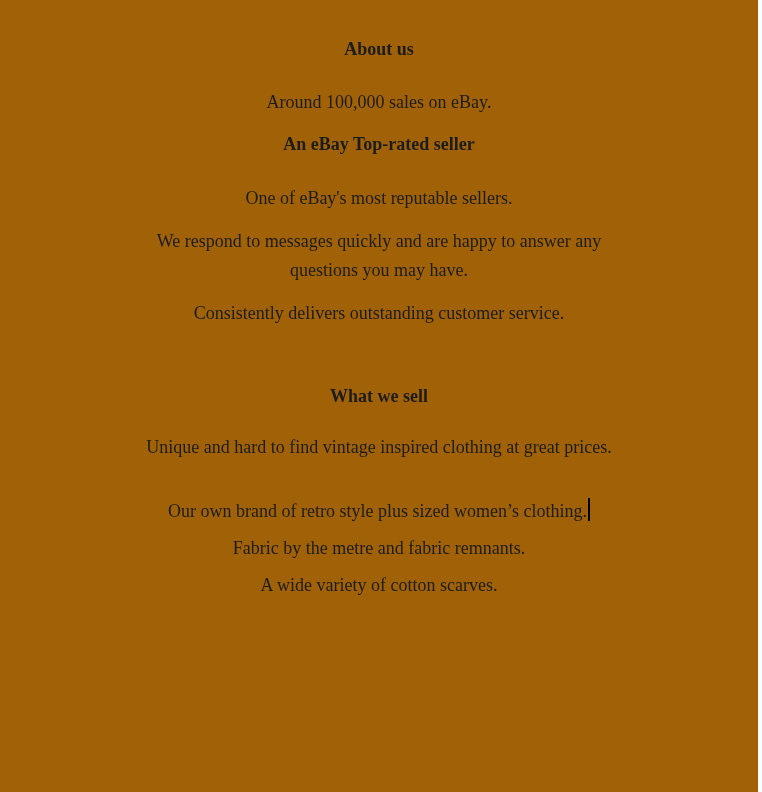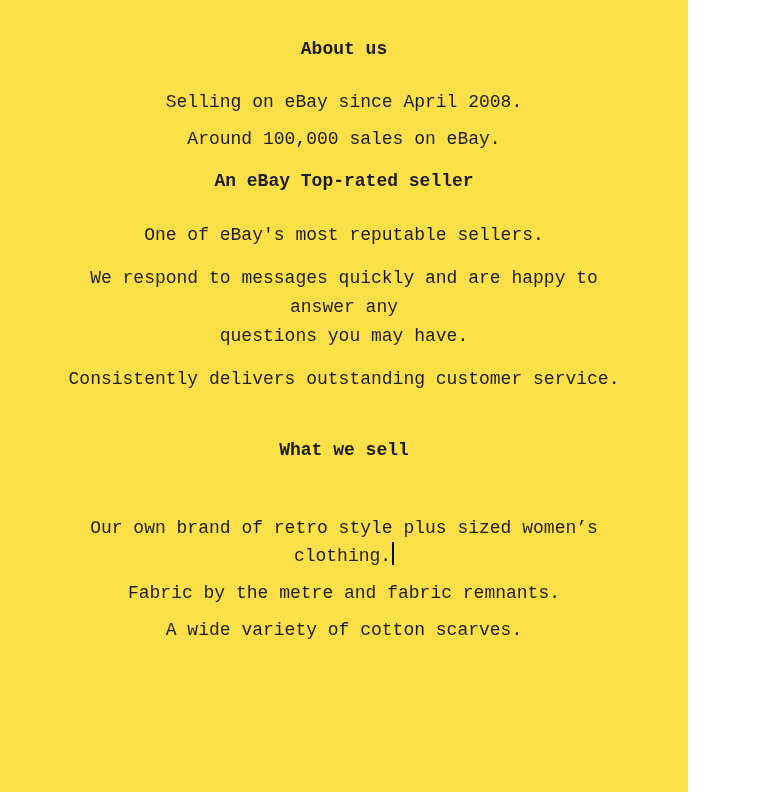--- a/index.html
+++ b/index.html
@@ -2,40 +2,40 @@
 <html><head>
 <meta charset="utf-8">
 <style>
   html, body {
     margin: 0;
     padding: 0;
     background: #ffffff;
   }
   .doc {
     position: relative;
-    width: 688px;
+    width: 758px;
     height: 792px;
     box-sizing: border-box;
     padding: 36px 68px 0;
-    background: #fde047;
+    background: #a16207;
     color: #1c1c1c;
-    font-family: Liberation Mono, monospace;
+    font-family: Liberation Serif, serif;
     font-size: 18px;
     text-align: center;
     overflow: hidden;
     cursor: text;
   }
   .hd {
     font-size: 18px;
     font-weight: 700;
     line-height: 27px;
     margin: 0 0 26px;
   }
   .hd-2 { margin-top: 15px; }
-  .hd-3 { margin-top: 43px; margin-bottom: 24px; }
+  .hd-3 { margin-top: 55px; margin-bottom: 24px; }
   .para {
     font-weight: 400;
     line-height: 27px;
     margin: 0 0 10px;
     white-space: pre-line; 
   }
   .para.s2 {
     line-height: 29px;
     margin-bottom: 14px;
   }
@@ -48,32 +48,32 @@
     margin-left: 1px;
   }
 </style>
 </head>
 <body>
 
 <main class="doc">
 
   <h1 class="hd hd-1">About us</h1>
 
-  <p class="para s13">Selling on eBay since April 2008.</p>
   <p class="para s13">Around 100,000 sales on eBay.</p>
 
   <h1 class="hd hd-2">An eBay Top-rated seller</h1>
 
   <p class="para s2">One of eBay's most reputable sellers.</p>
   <p class="para s2">We respond to messages quickly and are happy to answer any
 questions you may have.</p>
   <p class="para s2">Consistently delivers outstanding customer service.</p>
 
   <h1 class="hd hd-3">What we sell</h1>
 
+  <p class="para s13">Unique and hard to find vintage inspired clothing at great prices.</p>
 
   <p class="para s13">
     <span>Our own brand of retro style plus sized women’s clothing.</span><span class="caret"></span>
   </p>
 
   <p class="para s13">Fabric by the metre and fabric remnants.</p>
   <p class="para s13">A wide variety of cotton scarves.</p>
 
 </main>
 

